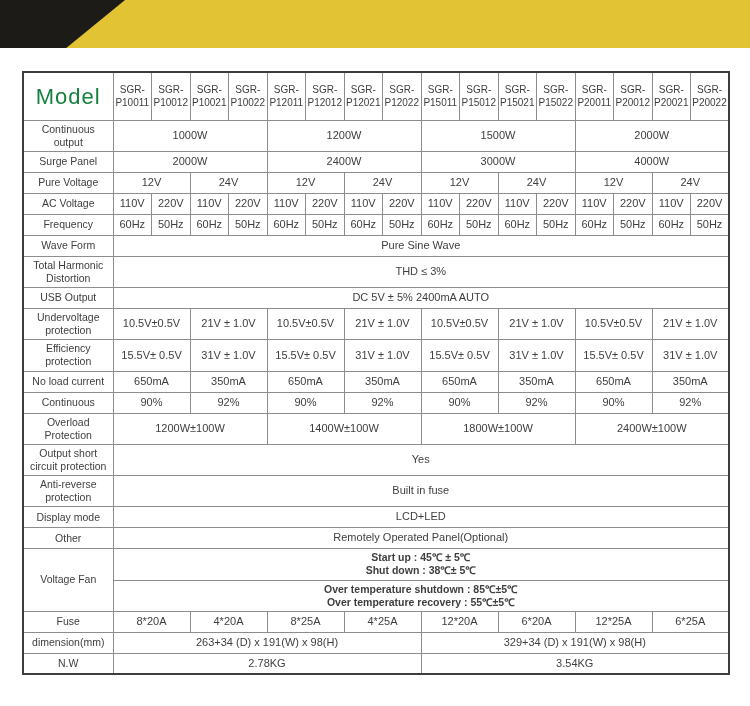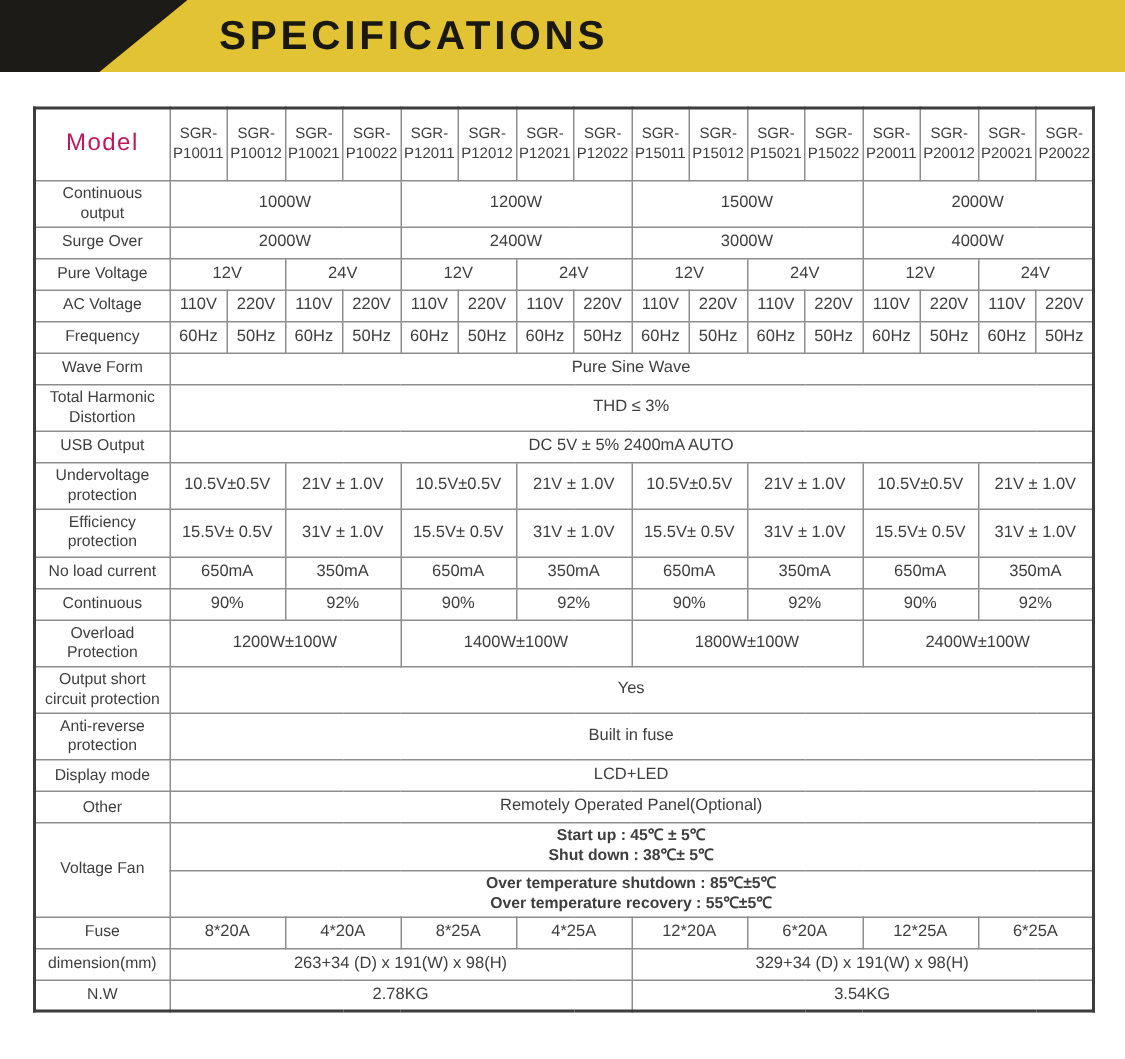--- a/index.html
+++ b/index.html
@@ -29,33 +29,32 @@
     width:708px; border-collapse:collapse; table-layout:fixed;
     border:2px solid #3d3d3d;
   }
   col.label-col { width:90px; }
   td {
     border:1px solid #8d8d8d;
     text-align:center; vertical-align:middle;
     font-size:11px; color:#3e3e3e;
     padding:2px 1px; height:21px; line-height:1.25;
   }
-  td.model-title { font-size:16px; letter-spacing:1px; color:#be185d;margin-top:48px; }
+  td.model-title { font-size:22px; letter-spacing:1px; color:#15803d;margin-top:48px; }
   td.model-cell { font-size:10px; line-height:1.3; height:48px;margin-left:20px; }
   td.row-label { font-size:10.5px; padding:2px 2px;margin-left:16px; }
   td.spec-value div { font-size:10.5px;font-weight:bold; }
 </style>
 </head>
 <body>
 
 <div class="page">
 
   <div class="banner" style="background: rgb(226, 195, 52);">
     <div class="banner-accent" style="background: rgb(29, 27, 23);"></div>
-    <div class="banner-title">SPECIFICATIONS</div>
   </div>
 
   <div class="table-wrap">
     <table class="spec">
       <colgroup>
           <col class="label-col">
           <col>
           <col>
           <col>
           <col>
@@ -141,21 +140,21 @@
             </td>
           </tr>
           <tr>
             <td class="row-label">Continuous output</td>
             <td class="spec-value" colspan="4">1000W</td>
             <td class="spec-value" colspan="4">1200W</td>
             <td class="spec-value" colspan="4">1500W</td>
             <td class="spec-value" colspan="4">2000W</td>
           </tr>
           <tr>
-            <td class="row-label">Surge Over</td>
+            <td class="row-label">Surge Panel</td>
             <td class="spec-value" colspan="4">2000W</td>
             <td class="spec-value" colspan="4">2400W</td>
             <td class="spec-value" colspan="4">3000W</td>
             <td class="spec-value" colspan="4">4000W</td>
           </tr>
           <tr>
             <td class="row-label">Pure Voltage</td>
             <td class="spec-value" colspan="2">12V</td>
             <td class="spec-value" colspan="2">24V</td>
             <td class="spec-value" colspan="2">12V</td>

